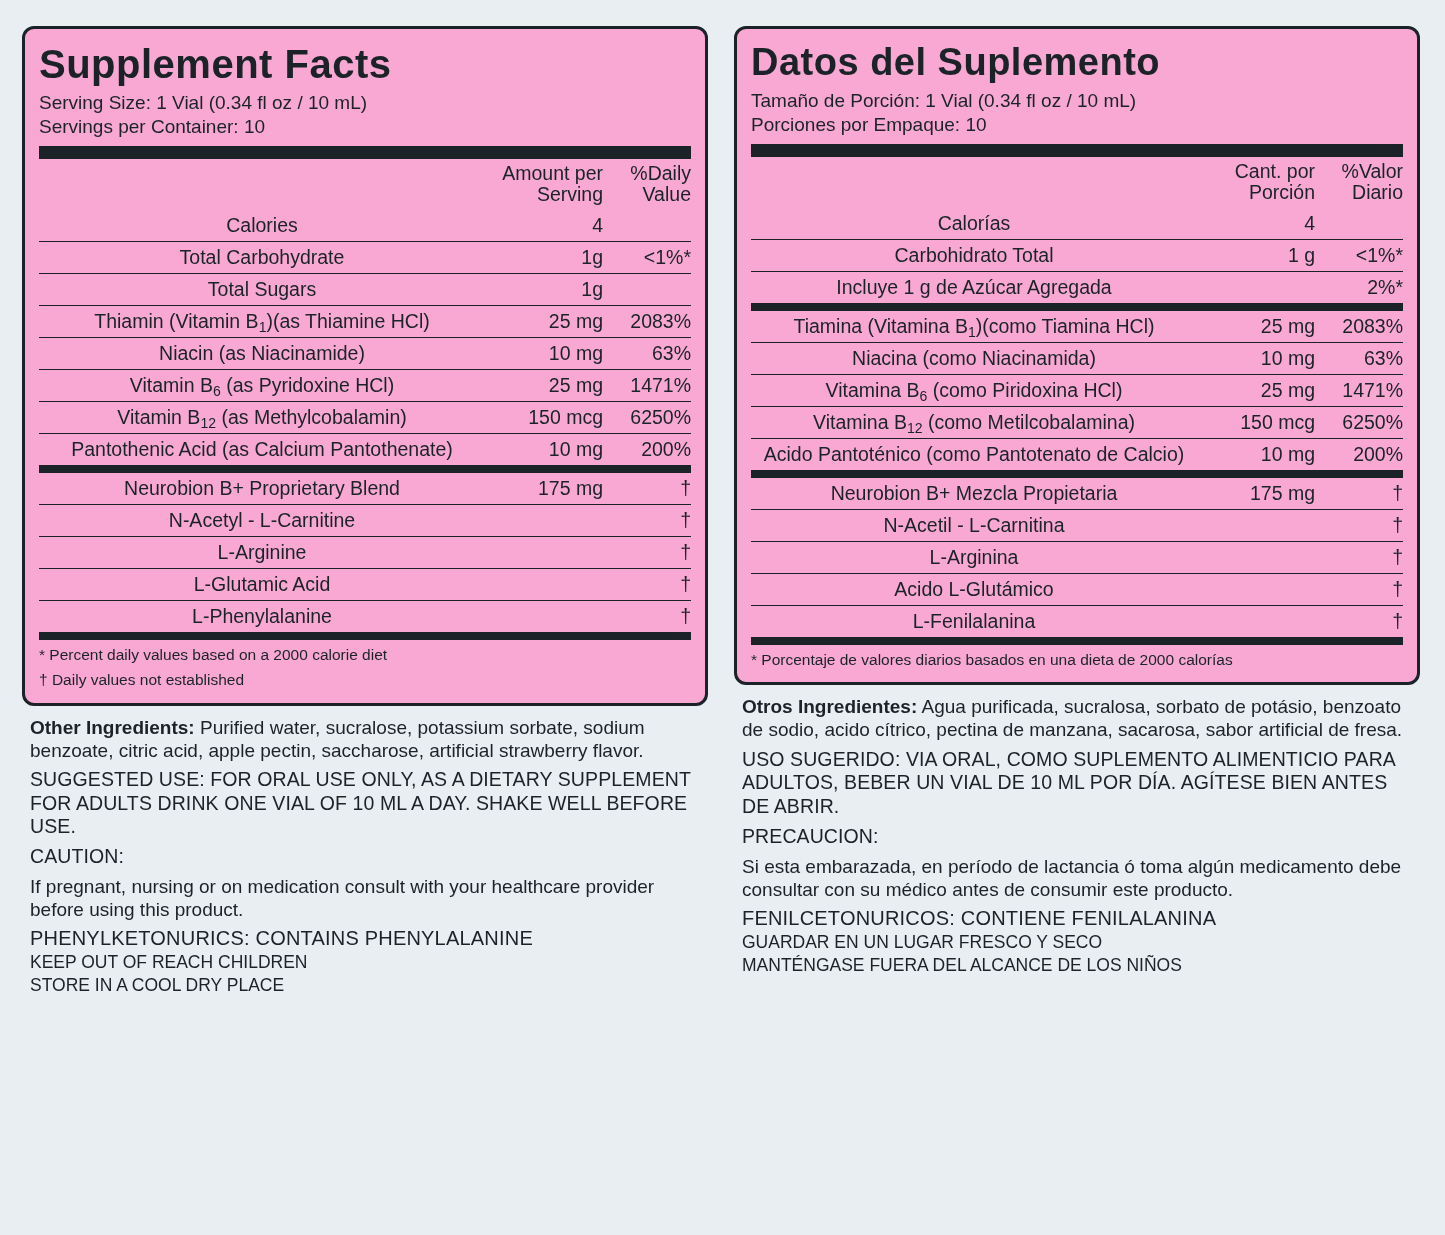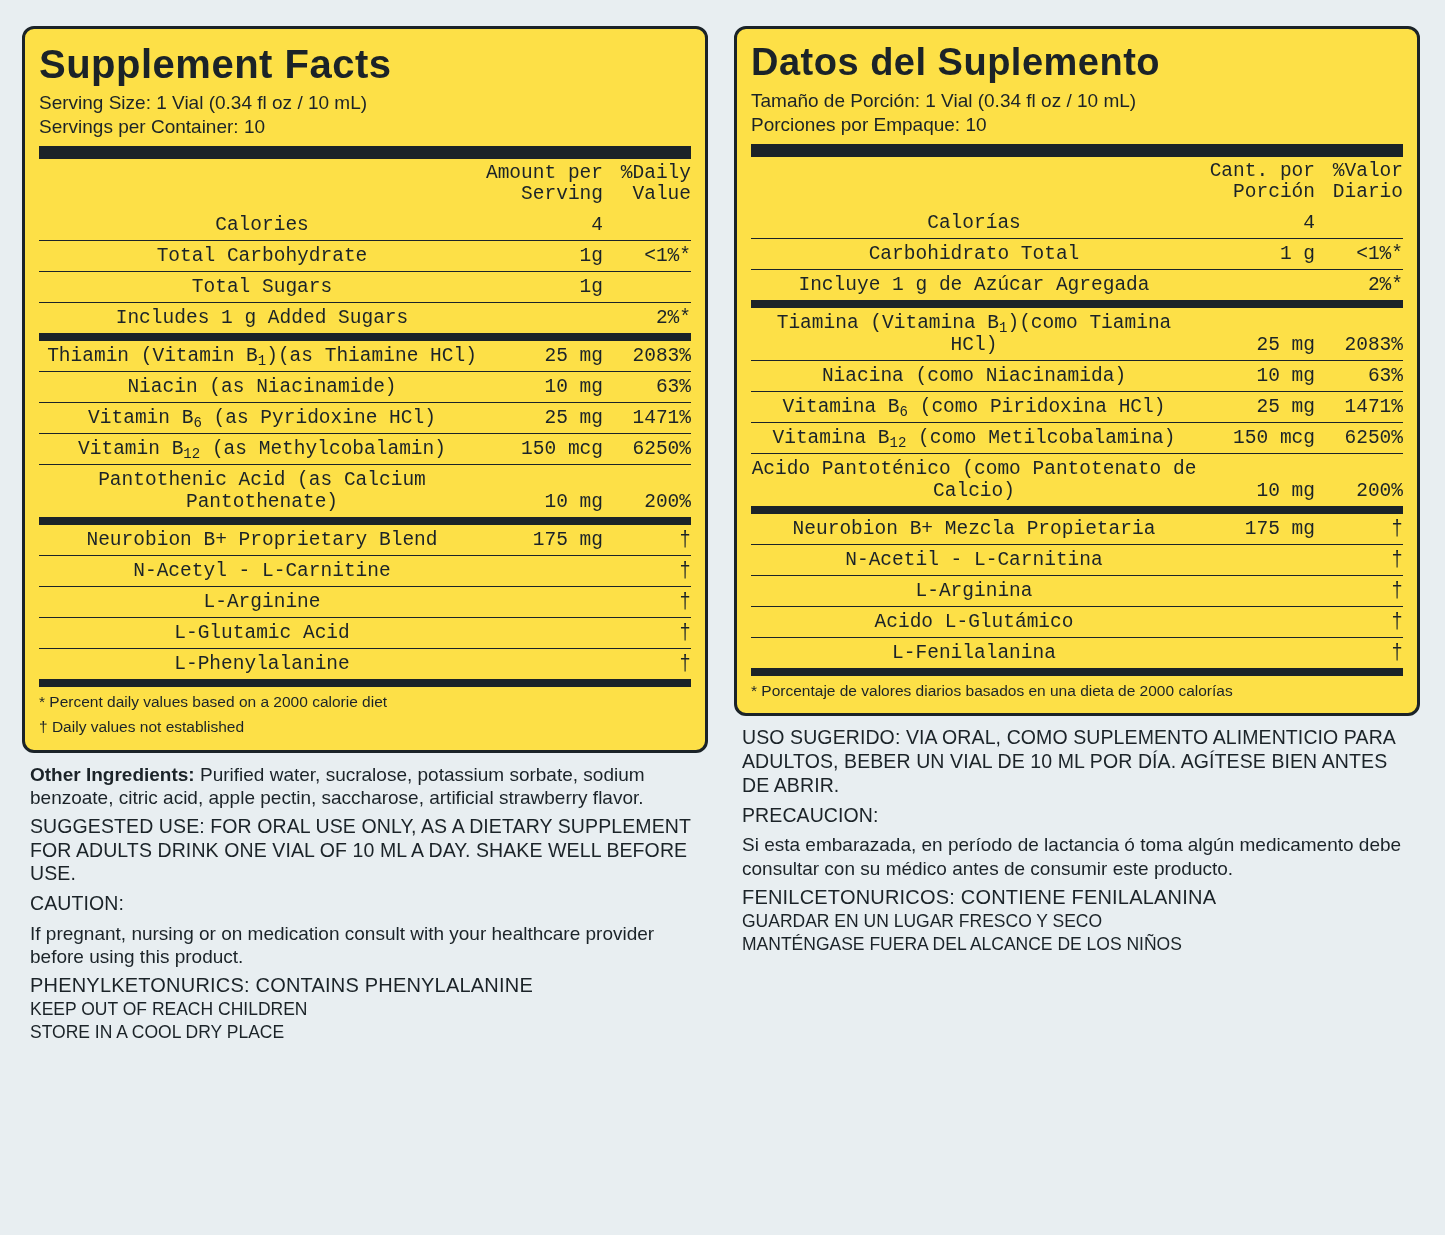--- a/index.html
+++ b/index.html
@@ -28,21 +28,21 @@
   .col {
     width: 686px;
     display: flex;
     flex-direction: column;
   }
   .panel {
     border: 3px solid #1b2328;
     border-radius: 12px;
     padding: 10px 14px 12px 14px;
     box-sizing: border-box;
-    background: #fde047;
+    background: #f9a8d4;
   }
   .panel-title {
     font-size: 40px;
     font-weight: bold;
     letter-spacing: 0.5px;
     line-height: 1.05;
     margin: 4px 0 6px 0;
     white-space: nowrap;
   }
   .title-es { font-size: 38px; }
@@ -53,21 +53,20 @@
   }
   .rule-thick {
     height: 13px;
     background: #1b2328;
     margin: 6px 0 0 0;
   }
   table.facts {
     width: 100%;
     border-collapse: collapse;
     table-layout: fixed;
-    font-family: Liberation Mono, monospace;
   }
   table.facts td {
     font-size: 19.5px;
     padding: 4px 0 4px 0;
     vertical-align: bottom;
     border-bottom: 1.5px solid #1b2328;
   }
   table.facts tr.thickline td { border-bottom: 8px solid #1b2328; }
   td.name { text-align: center; }
   td.amt { text-align: right; width: 118px; padding-right: 6px; }
@@ -148,25 +147,20 @@
         <tr>
           <td class="name">Total Carbohydrate</td>
           <td class="amt">1g</td>
           <td class="dv">&lt;1%*</td>
         </tr>
         <tr>
           <td class="name indent1">Total Sugars</td>
           <td class="amt">1g</td>
           <td class="dv"></td>
         </tr>
-        <tr class="thickline">
-          <td class="name indent2">Includes 1 g Added Sugars</td>
-          <td class="amt"></td>
-          <td class="dv">2%*</td>
-        </tr>
 
         <tr>
           <td class="name">Thiamin (Vitamin B<span class="sub">1</span>)(as Thiamine HCl)</td>
           <td class="amt">25 mg</td>
           <td class="dv">2083%</td>
         </tr>
         <tr>
           <td class="name">Niacin (as Niacinamide)</td>
           <td class="amt">10 mg</td>
           <td class="dv">63%</td>
@@ -317,20 +311,23 @@
           <td class="name indent1">L-Fenilalanina</td>
           <td class="amt"></td>
           <td class="dv">†</td>
         </tr>
       </tbody>
         </table>
       <div class="footnotes">* Porcentaje de valores diarios basados en una dieta de 2000 calorías</div>
     </div>
 
     <div class="below">
+      <div class="para">
+        <b>Otros Ingredientes:</b><span> Agua purificada, sucralosa, sorbato de potásio, benzoato de sodio, acido cítrico, pectina de manzana, sacarosa, sabor artificial de fresa.</span>
+      </div>
       <div class="caps">USO SUGERIDO: VIA ORAL, COMO SUPLEMENTO ALIMENTICIO PARA ADULTOS, BEBER UN VIAL DE 10 ML POR DÍA.  AGÍTESE BIEN ANTES DE ABRIR.</div>
       <div class="caps">PRECAUCION:</div>
       <div class="para">Si esta embarazada, en período de lactancia ó toma algún medicamento debe consultar con su médico antes de consumir este producto.</div>
       <div class="caps-bold">FENILCETONURICOS: CONTIENE FENILALANINA</div>
       <div class="caps-small">GUARDAR EN UN LUGAR FRESCO Y SECO</div>
       <div class="caps-small">MANTÉNGASE FUERA DEL ALCANCE DE LOS NIÑOS</div>
     </div>
   </div>
 
 </div>

